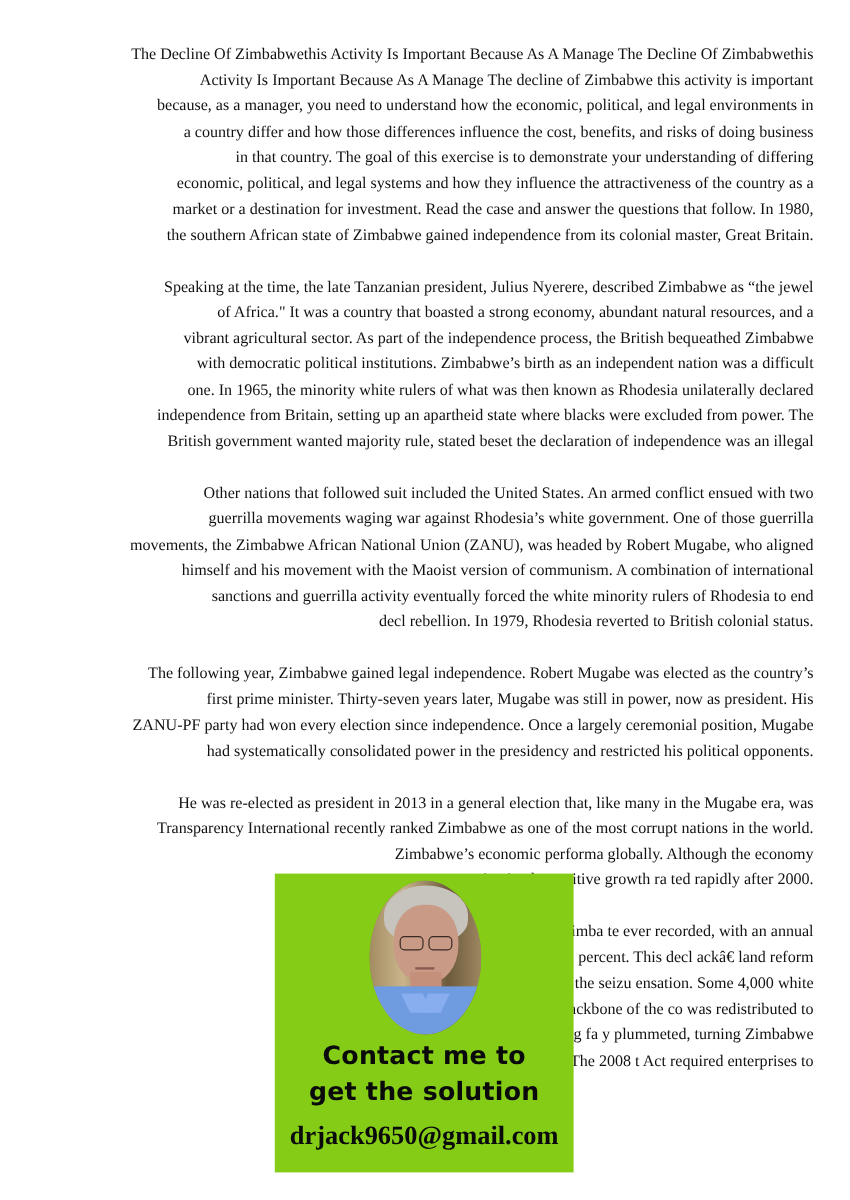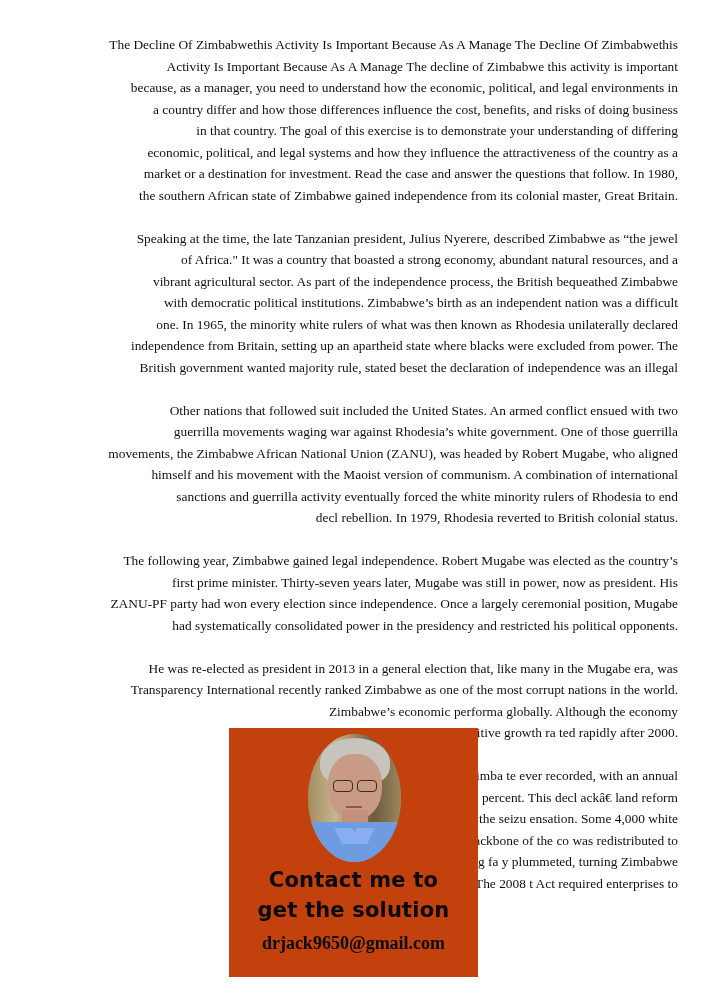--- a/index.html
+++ b/index.html
@@ -6,21 +6,21 @@
   body { width: 708px; height: 1000px; position: relative; overflow: hidden; }
   .page {
     position: absolute; left: 48px; top: 34px; width: 630px;
     font-family: "Liberation Serif", serif; font-size: 13.4px;
     line-height: 21.5px; color: #111111;
   }
   .para { margin: 0 0 21.5px 0; }
   .line { display: block; white-space: nowrap; text-align: right; }
   .promo {
     position: absolute; left: 229px; top: 728px; width: 249px; height: 249px;
-    background: #c2410c;
+    background: #84cc16;
   }
   .photo {
     position: absolute; left: 79px; top: 6px; width: 93px; height: 128px;
     border-radius: 50%; overflow: hidden;
     background: #8a7a5a;
   }
   .photo .bg { position:absolute; inset:0; background: linear-gradient(90deg,#a38c62 0%,#c9b58c 30%,#6c5a3c 70%,#9d8760 100%); }
   .photo .shirt { position:absolute; left:0; right:0; bottom:0; height:40px; background: #6f9be0; }
   .photo .collar-l { position:absolute; left:30px; bottom:18px; width:18px; height:16px; background:#88aef0; transform: skewX(25deg); }
   .photo .collar-r { position:absolute; right:30px; bottom:18px; width:18px; height:16px; background:#88aef0; transform: skewX(-25deg); }
@@ -32,21 +32,21 @@
   .photo .mouth { position:absolute; left:38px; top:72px; width:16px; height:2px; background:#8c5a50; }
   .promo-line {
     position: absolute; left: 0; width: 100%; text-align: center;
     font-family: "DejaVu Sans", sans-serif; font-weight: bold; color: #0a0a0a;
     font-size: 21px; letter-spacing: 0.2px;
   }
   .promo-l1 { top: 140px; }
   .promo-l2 { top: 170px; }
   .promo-email {
     position: absolute; left: 0; width: 100%; top: 205px; text-align: center;
-    font-family: "Liberation Serif", serif; font-weight: bold; color: #0a0a0a; font-size: 18px;
+    font-family: "Liberation Serif", serif; font-weight: bold; color: #0a0a0a; font-size: 22px;
   }
 </style>
 </head>
 <body>
 
 <div class="page">
   <p class="para">
     <span class="line">The Decline Of Zimbabwethis Activity Is Important Because As A Manage The Decline Of Zimbabwethis</span>
     <span class="line">Activity Is Important Because As A Manage The decline of Zimbabwe this activity is important</span>
     <span class="line">because, as a manager, you need to understand how the economic, political, and legal environments in</span>

